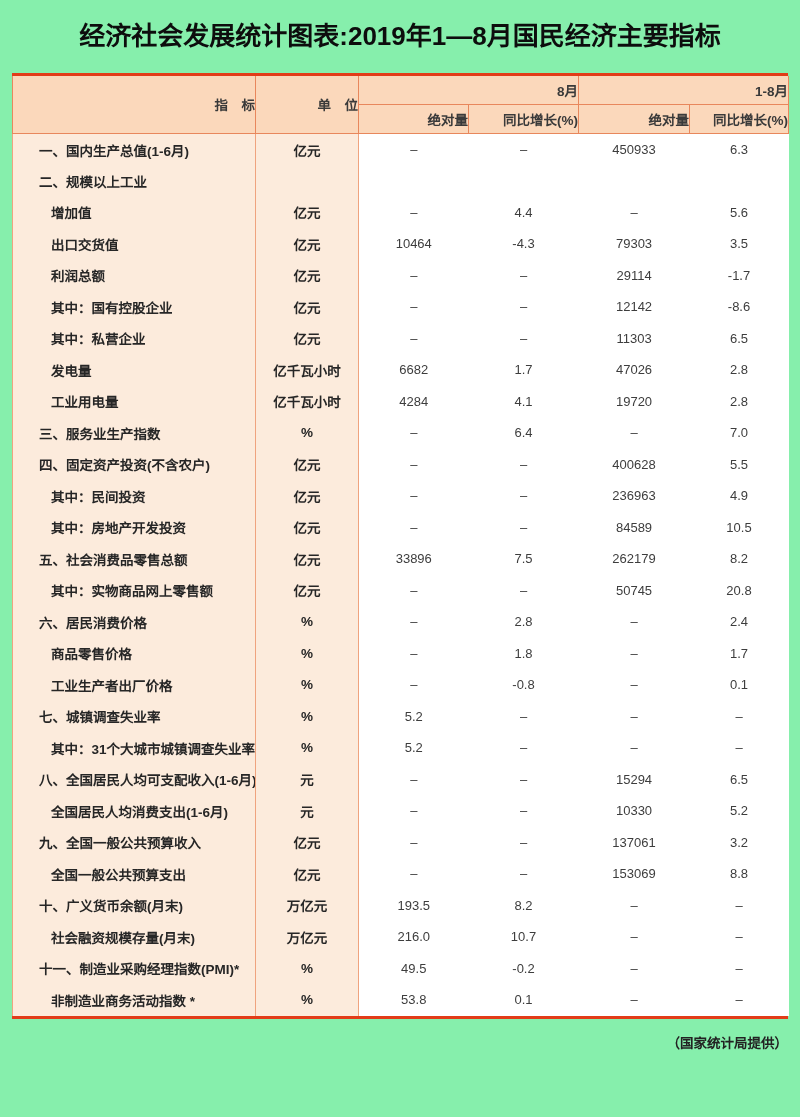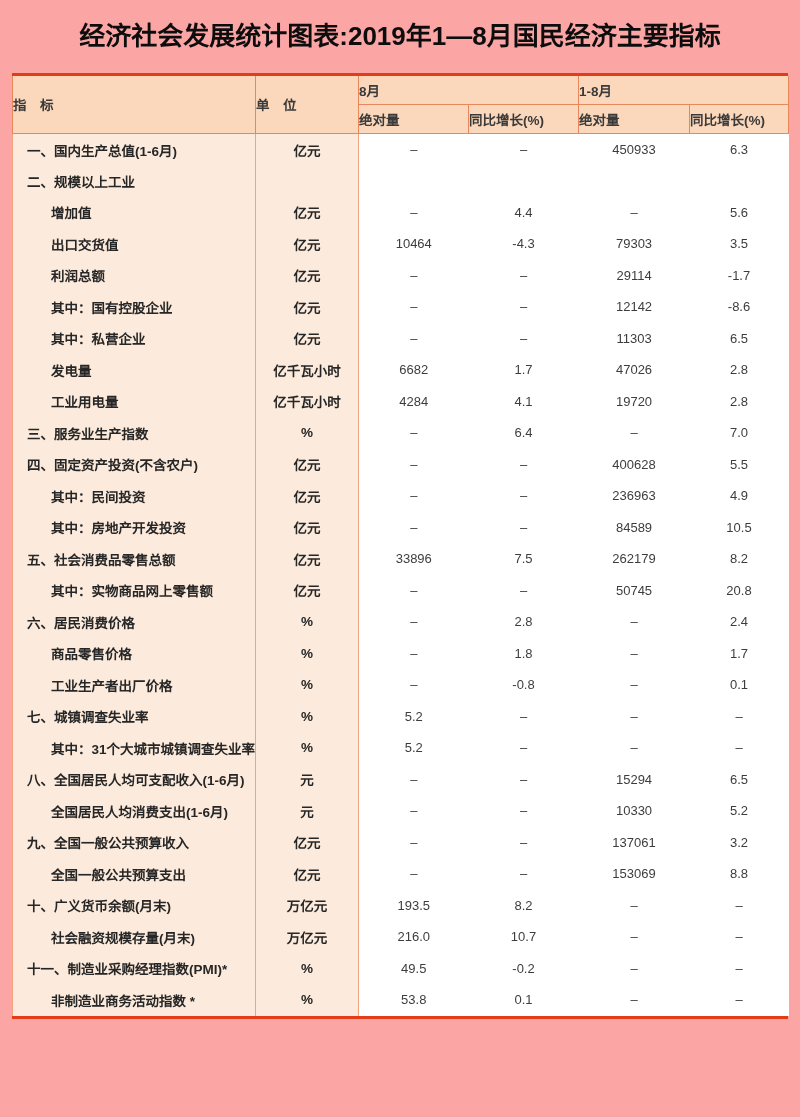--- a/index.html
+++ b/index.html
@@ -11,21 +11,21 @@
     --ink:#1f1f1f;
     --num-ink:#3d3d3d;
   }
   *{margin:0;padding:0;box-sizing:border-box;}
   html,body{background:#fff;}
   body{
     width:800px;height:1117px;overflow:hidden;
     font-family:"Liberation Sans","DejaVu Sans",sans-serif;
     color:var(--ink);
   }
-  .page{position:relative;width:800px;height:1117px;background:#fca5a5;}
+  .page{position:relative;width:800px;height:1117px;background:#86efac;}
   .title{
     padding-top:20px;
     text-align:center;
     font-size:26px;
     font-weight:bold;
     letter-spacing:0px;
     color:#0d0d0d;
     line-height:1.25;
   }
   .table-wrap{
@@ -38,36 +38,36 @@
     border-collapse:collapse;
     table-layout:fixed;
   }
   thead th{
     background:var(--header-bg);
     border:1px solid var(--border-strong);
     font-size:13.5px;
     font-weight:bold;
     color:#3a3a3a;
     height:29px;
-    text-align:left;
+    text-align:right;
     vertical-align:middle;
   }
   thead th.no-top{border-top:none;}
   tbody td{
     height:31.5px;
     font-size:13.5px;
     vertical-align:middle;
   }
   td.c-label{
     background:var(--cell-bg);
     border-left:1px solid var(--border-light);
     border-right:1px solid var(--border-light);
     font-weight:bold;
     color:#262626;
-    padding-left:14px;
+    padding-left:26px;
     white-space:nowrap;
     overflow:hidden;
   }
   td.c-label.indent{padding-left:38px;}
   td.c-unit{
     background:var(--cell-bg);
     border-right:1px solid var(--border-light);
     font-weight:bold;
     color:#262626;
     text-align:center;
@@ -375,14 +375,15 @@
     <td class="c-num">53.8</td>
     <td class="c-num">0.1</td>
     <td class="c-num">–</td>
     <td class="c-num">–</td>
   </tr>
 </tbody>
     </table>
   </div>
 
 
+  <p class="source">（国家统计局提供）</p>
 
 </div>
 
 </body></html>

